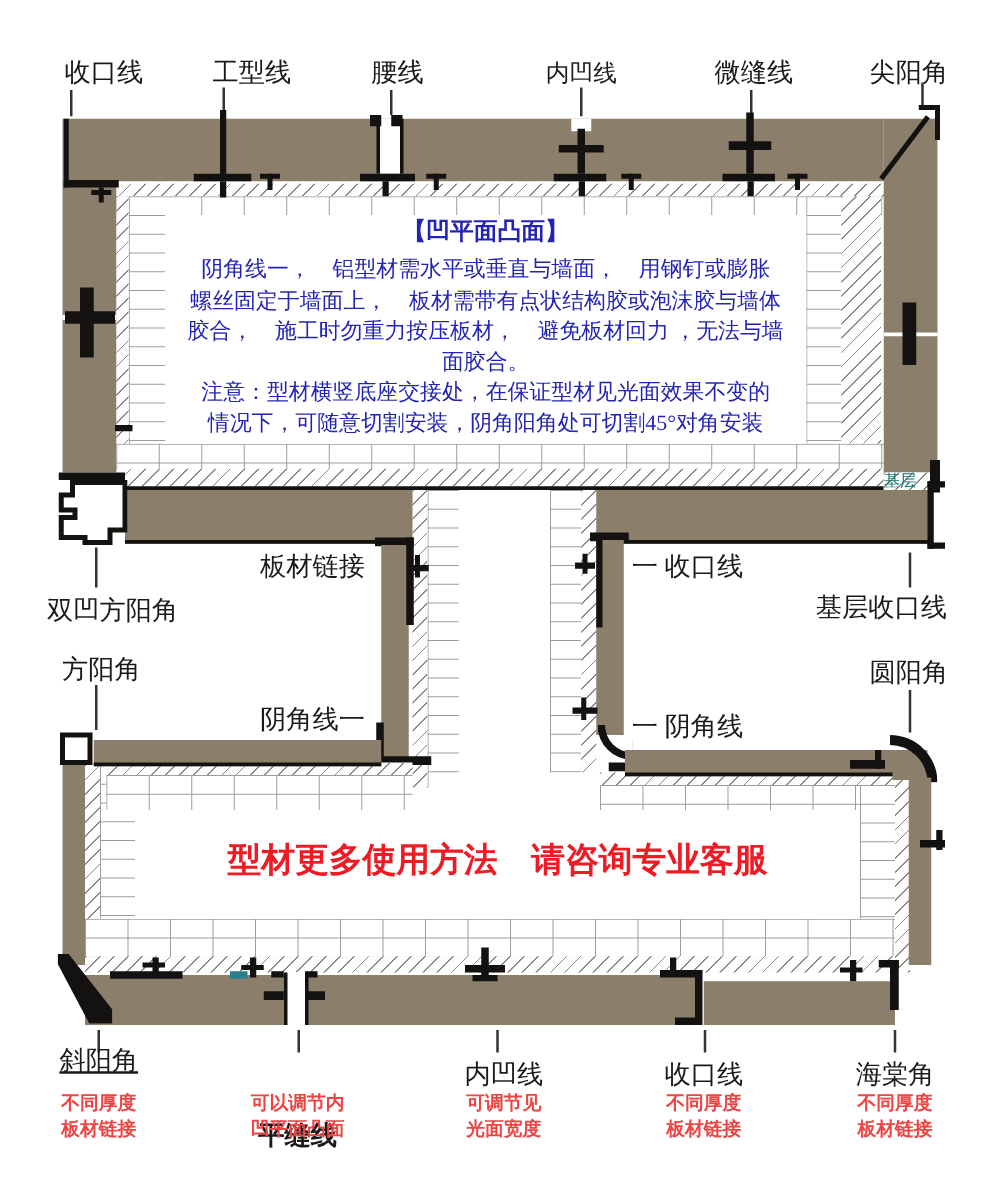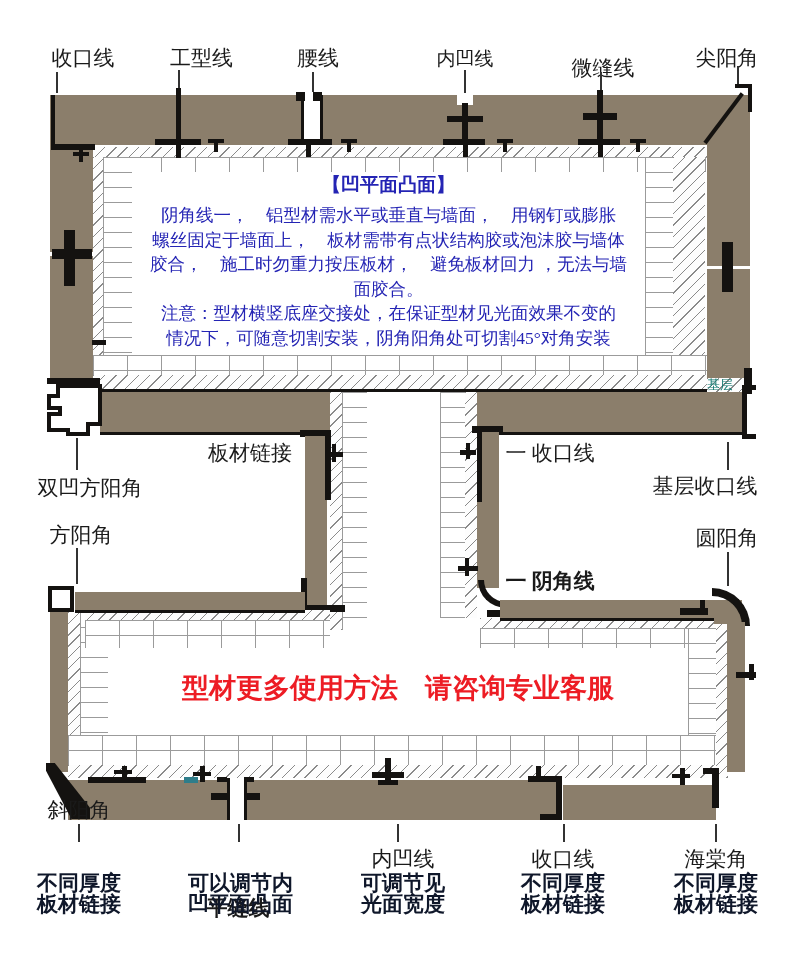--- a/index.html
+++ b/index.html
@@ -17,41 +17,41 @@
   .hatch{position:absolute;background-color:#fdfdfd;
     background-image:repeating-linear-gradient(135deg,#8a8a8a 0,#8a8a8a 1px,transparent 1px,transparent 8px);}
   .lbl{position:absolute;color:#1a1a1a;font-size:21px;white-space:nowrap;text-align:center;}
   .lbl-s{font-size:19px;}
   .leader{position:absolute;width:2px;background:#333;}
   .blue-note{position:absolute;left:132px;top:172px;width:513px;color:#2424b4;text-align:center;}
   .blue-note .t{font-size:19px;font-weight:bold;margin-bottom:5px;}
   .blue-note .l{font-size:17.5px;line-height:24.5px;white-space:nowrap;}
   .promo{position:absolute;left:108px;top:670px;width:580px;text-align:center;color:#ed1c24;
          font-family:"Liberation Sans","DejaVu Sans",sans-serif;font-weight:bold;font-size:27px;white-space:nowrap;}
-  .cap{position:absolute;color:#0f172a;font-family:"Liberation Sans","DejaVu Sans",sans-serif;
-       font-weight:bold;font-size:21px;line-height:21px;text-align:center;white-space:nowrap;}
+  .cap{position:absolute;color:#ef4444;font-family:"Liberation Sans","DejaVu Sans",sans-serif;
+       font-weight:bold;font-size:15px;line-height:21px;text-align:center;white-space:nowrap;}
   .jiceng{position:absolute;color:#0f766e;font-size:13px;white-space:nowrap;}
   .miter{position:absolute;width:62px;height:4px;background:#141210;transform-origin:0 50%;transform:rotate(-53deg);}
   .arc-out{position:absolute;width:30px;height:30px;border-top:8px solid #141210;border-right:8px solid #141210;
            border-top-right-radius:100% 100%;}
   .arc-in{position:absolute;width:22px;height:22px;border-left:6px solid #141210;border-bottom:6px solid #141210;
           border-bottom-left-radius:100% 100%;}
   .tri{position:absolute;background:#141210;clip-path:polygon(0 0,20% 0,100% 80%,100% 100%,58% 100%,0 14%);}
   .sq{position:absolute;background:#fff;border:4px solid #141210;}
 </style>
 </head>
 <body>
 
 <div id="stage">
 
   <div class="lbl" style="left:38px;top:44px;width:90px;">收口线</div>
   <div class="lbl" style="left:143px;top:44px;width:90px;text-align:right;">工型线</div>
   <div class="lbl" style="left:283px;top:44px;width:70px;">腰线</div>
   <div class="lbl lbl-s" style="left:432px;top:46px;width:66px;">内凹线</div>
-  <div class="lbl" style="left:558px;top:44px;width:90px;margin-top:10px;">微缝线</div>
+  <div class="lbl" style="left:558px;top:44px;width:90px;">微缝线</div>
   <div class="lbl" style="left:682px;top:44px;width:90px;">尖阳角</div>
   <div class="leader" style="left:56px;top:72px;height:21px;"></div>
   <div class="leader" style="left:178px;top:70px;height:20px;"></div>
   <div class="leader" style="left:312px;top:72px;height:20px;"></div>
   <div class="leader" style="left:464px;top:70px;height:23px;"></div>
   <div class="leader" style="left:600px;top:72px;height:21px;"></div>
   <div class="leader" style="left:737px;top:66px;height:22px;"></div>
 
   <div class="hatch" style="left:93px;top:147px;width:614px;height:10px;"></div>
   <div class="brick" style="left:93px;top:157px;width:614px;height:15px;"></div>
@@ -217,30 +217,31 @@
   <div class="lbl" style="left:195px;top:439px;width:110px;">板材链接</div>
   <div class="lbl" style="left:495px;top:439px;width:110px;">一 收口线</div>
   <div class="leader" style="left:727px;top:442px;height:28px;"></div>
   <div class="lbl" style="left:645px;top:472px;width:120px;">基层收口线</div>
   <div class="leader" style="left:76px;top:438px;height:32px;"></div>
   <div class="lbl" style="left:25px;top:474px;width:130px;">双凹方阳角</div>
   <div class="lbl" style="left:26px;top:521px;width:110px;">方阳角</div>
   <div class="leader" style="left:76px;top:548px;height:36px;"></div>
   <div class="lbl" style="left:672px;top:524px;width:110px;">圆阳角</div>
   <div class="leader" style="left:727px;top:552px;height:34px;"></div>
-  <div class="lbl" style="left:495px;top:567px;width:110px;font-weight:bold;">一 阴角线</div>
+  <div class="lbl" style="left:195px;top:561px;width:110px;">阴角线一</div>
+  <div class="lbl" style="left:495px;top:567px;width:110px;">一 阴角线</div>
   <div class="jiceng" style="left:707px;top:376px;">基层</div>
 
   <div class="leader" style="left:78px;top:824px;height:18px;"></div>
   <div class="leader" style="left:238px;top:824px;height:18px;"></div>
   <div class="leader" style="left:397px;top:824px;height:18px;"></div>
   <div class="leader" style="left:563px;top:824px;height:18px;"></div>
   <div class="leader" style="left:715px;top:824px;height:18px;"></div>
 
-  <div class="lbl" style="left:29px;top:796px;width:100px;">斜阳角</div>
+  <div class="lbl" style="left:29px;top:834px;width:100px;text-decoration:underline;">斜阳角</div>
   <div class="lbl" style="left:188px;top:894px;width:100px;font-weight:bold;">平缝线</div>
   <div class="lbl" style="left:353px;top:845px;width:100px;">内凹线</div>
   <div class="lbl" style="left:513px;top:845px;width:100px;">收口线</div>
   <div class="lbl" style="left:666px;top:845px;width:100px;">海棠角</div>
 
   <div class="cap" style="left:29px;top:872px;width:100px;">
     <div>不同厚度</div>
     <div>板材链接</div>
   </div>
   <div class="cap" style="left:188px;top:872px;width:100px;">

